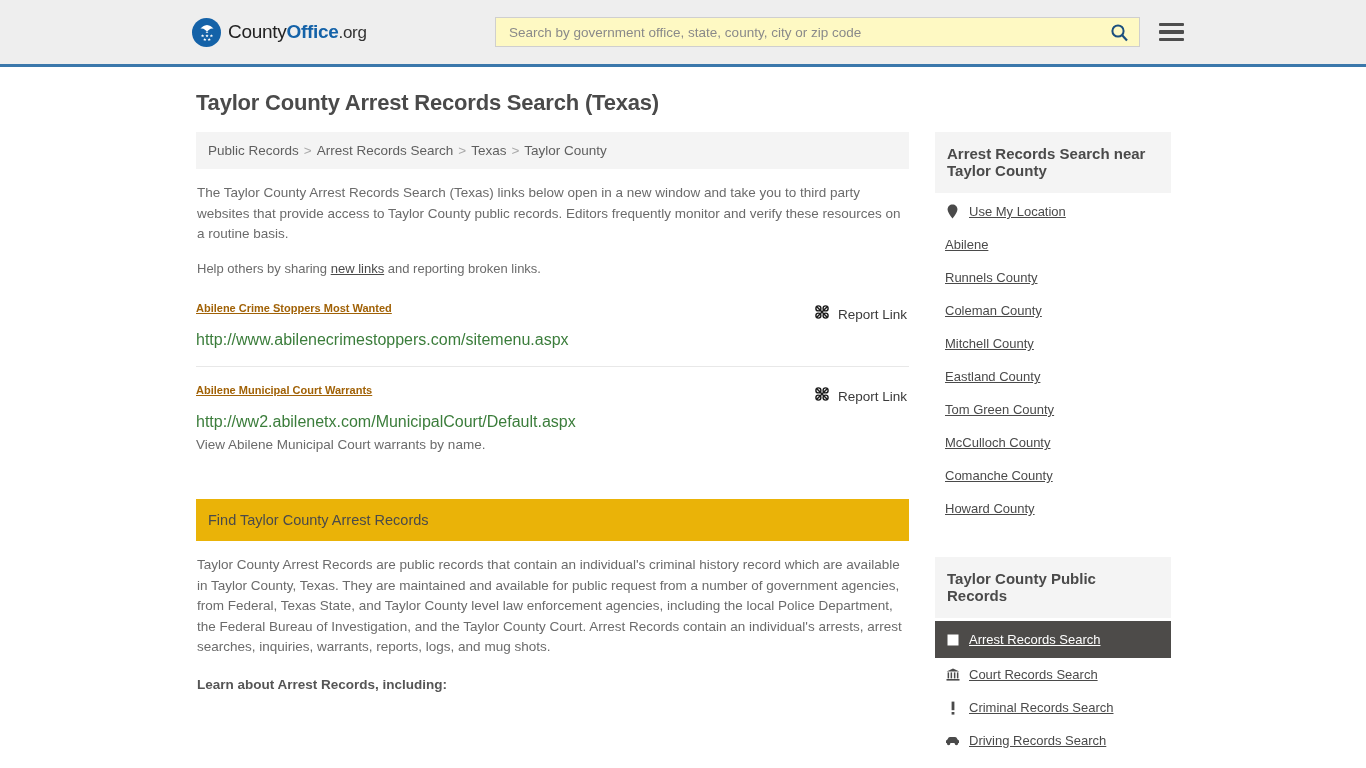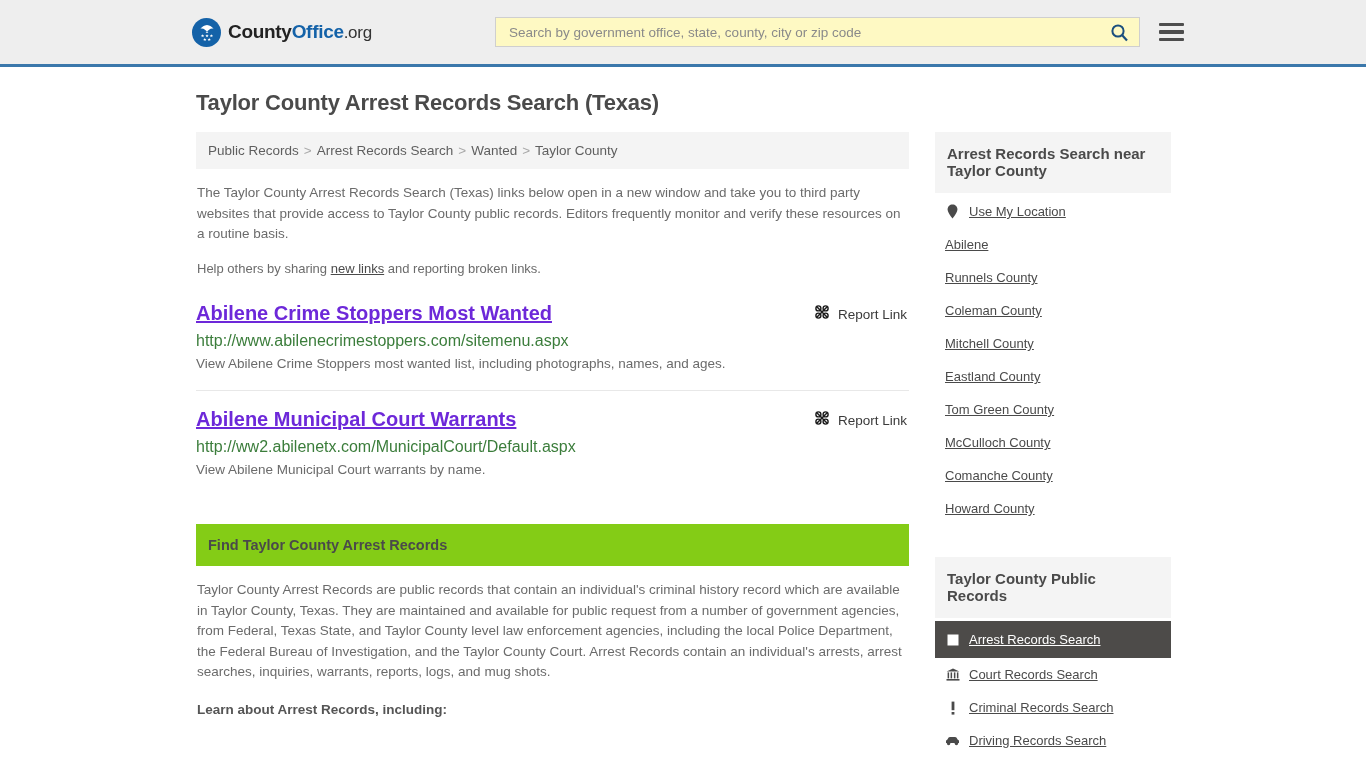--- a/index.html
+++ b/index.html
@@ -36,21 +36,21 @@
     flex: none;
   }
   .logo-mark svg { display: block; }
   .logo-text {
     font-size: 19px;
     letter-spacing: -0.3px;
     color: #222222;
     white-space: nowrap;
   }
   .logo-text .b { color: #1462a8; font-weight: bold; }
-  .logo-text .n { font-weight: bold; }
+  .logo-text .n { font-weight: normal; }
   .logo-text .tld { color: #333333; font-size: 17px; }
 
   .search-area {
     position: absolute;
     left: 495px;
     top: 17px;
     display: flex;
     align-items: center;
   }
   .search-box {
@@ -144,23 +144,23 @@
     margin-bottom: 17px;
     position: relative;
   }
   .link-entry:last-child { border-bottom: none; }
   .link-entry-top {
     display: flex;
     align-items: flex-start;
     justify-content: space-between;
   }
   .entry-title {
-    font-size: 20px;
+    font-size: 11px;
     font-weight: bold;
-    color: #6d28d9;
+    color: #a16207;
     text-decoration: underline;
     cursor: pointer;
   }
   .report-link {
     display: flex; align-items: center;
     gap: 8px;
     cursor: pointer;
     flex: none;
     margin-top: 2px;
     padding-right: 2px;
@@ -177,24 +177,24 @@
   }
   .entry-desc {
     font-size: 13.5px;
     color: #6b6b6b;
     margin-top: 4px;
     line-height: 19px;
   }
 
   
   .section-head {
-    background: #84cc16;
+    background: #eab308;
     padding: 13px 12px;
     font-size: 14.5px;
-    font-weight: bold;
+    font-weight: normal;
     color: #4a4a4a;
     margin-top: 28px;
   }
   .sub-head {
     font-size: 13.5px;
     font-weight: bold;
     color: #555555;
     margin: 19px 1px 0 1px;
   }
 
@@ -275,21 +275,21 @@
 
 <div class="page">
  <div style="width:100%">
   <h1 class="page-title">Taylor County Arrest Records Search (Texas)</h1>
 
   <div class="cols">
 
     <div class="main-col">
 
       <div class="breadcrumb">
-        <a>Public Records</a><span class="sep">&gt;</span><a>Arrest Records Search</a><span class="sep">&gt;</span><a>Wanted</a><span class="sep">&gt;</span><a>Taylor County</a>
+        <a>Public Records</a><span class="sep">&gt;</span><a>Arrest Records Search</a><span class="sep">&gt;</span><a>Texas</a><span class="sep">&gt;</span><a>Taylor County</a>
       </div>
 
       <p class="body-p">The Taylor County Arrest Records Search (Texas) links below open in a new window and take you to third party websites that provide access to Taylor County public records. Editors frequently monitor and verify these resources on a routine basis.</p>
       <p class="body-p small"><span>Help others by sharing </span><a>new links</a><span> and reporting broken links.</span></p>
 
       <div class="link-list">
 
         <div class="link-entry">
           <div class="link-entry-top">
             <a class="entry-title">Abilene Crime Stoppers Most Wanted</a>
@@ -300,21 +300,20 @@
                   <circle cx="4.4" cy="4.4" r="2.5" fill="none" stroke="#1c1c1c" stroke-width="1.4"></circle>
                   <circle cx="11.6" cy="4.4" r="2.5" fill="none" stroke="#1c1c1c" stroke-width="1.4"></circle>
                   <circle cx="4.4" cy="11.6" r="2.5" fill="none" stroke="#1c1c1c" stroke-width="1.4"></circle>
                   <circle cx="11.6" cy="11.6" r="2.5" fill="none" stroke="#1c1c1c" stroke-width="1.4"></circle>
                 </svg>
               </span>
               <span class="report-link-label">Report Link</span>
             </div>
           </div>
           <div class="entry-url">http://www.abilenecrimestoppers.com/sitemenu.aspx</div>
-          <div class="entry-desc">View Abilene Crime Stoppers most wanted list, including photographs, names, and ages.</div>
         </div>
 
         <div class="link-entry">
           <div class="link-entry-top">
             <a class="entry-title">Abilene Municipal Court Warrants</a>
             <div class="report-link">
               <span>
                 <svg width="16" height="16" viewBox="0 0 16 16">
                   <path d="M2.8 2.8 L13.2 13.2 M13.2 2.8 L2.8 13.2" stroke="#1c1c1c" stroke-width="1.5" fill="none"></path>
                   <circle cx="4.4" cy="4.4" r="2.5" fill="none" stroke="#1c1c1c" stroke-width="1.4"></circle>

